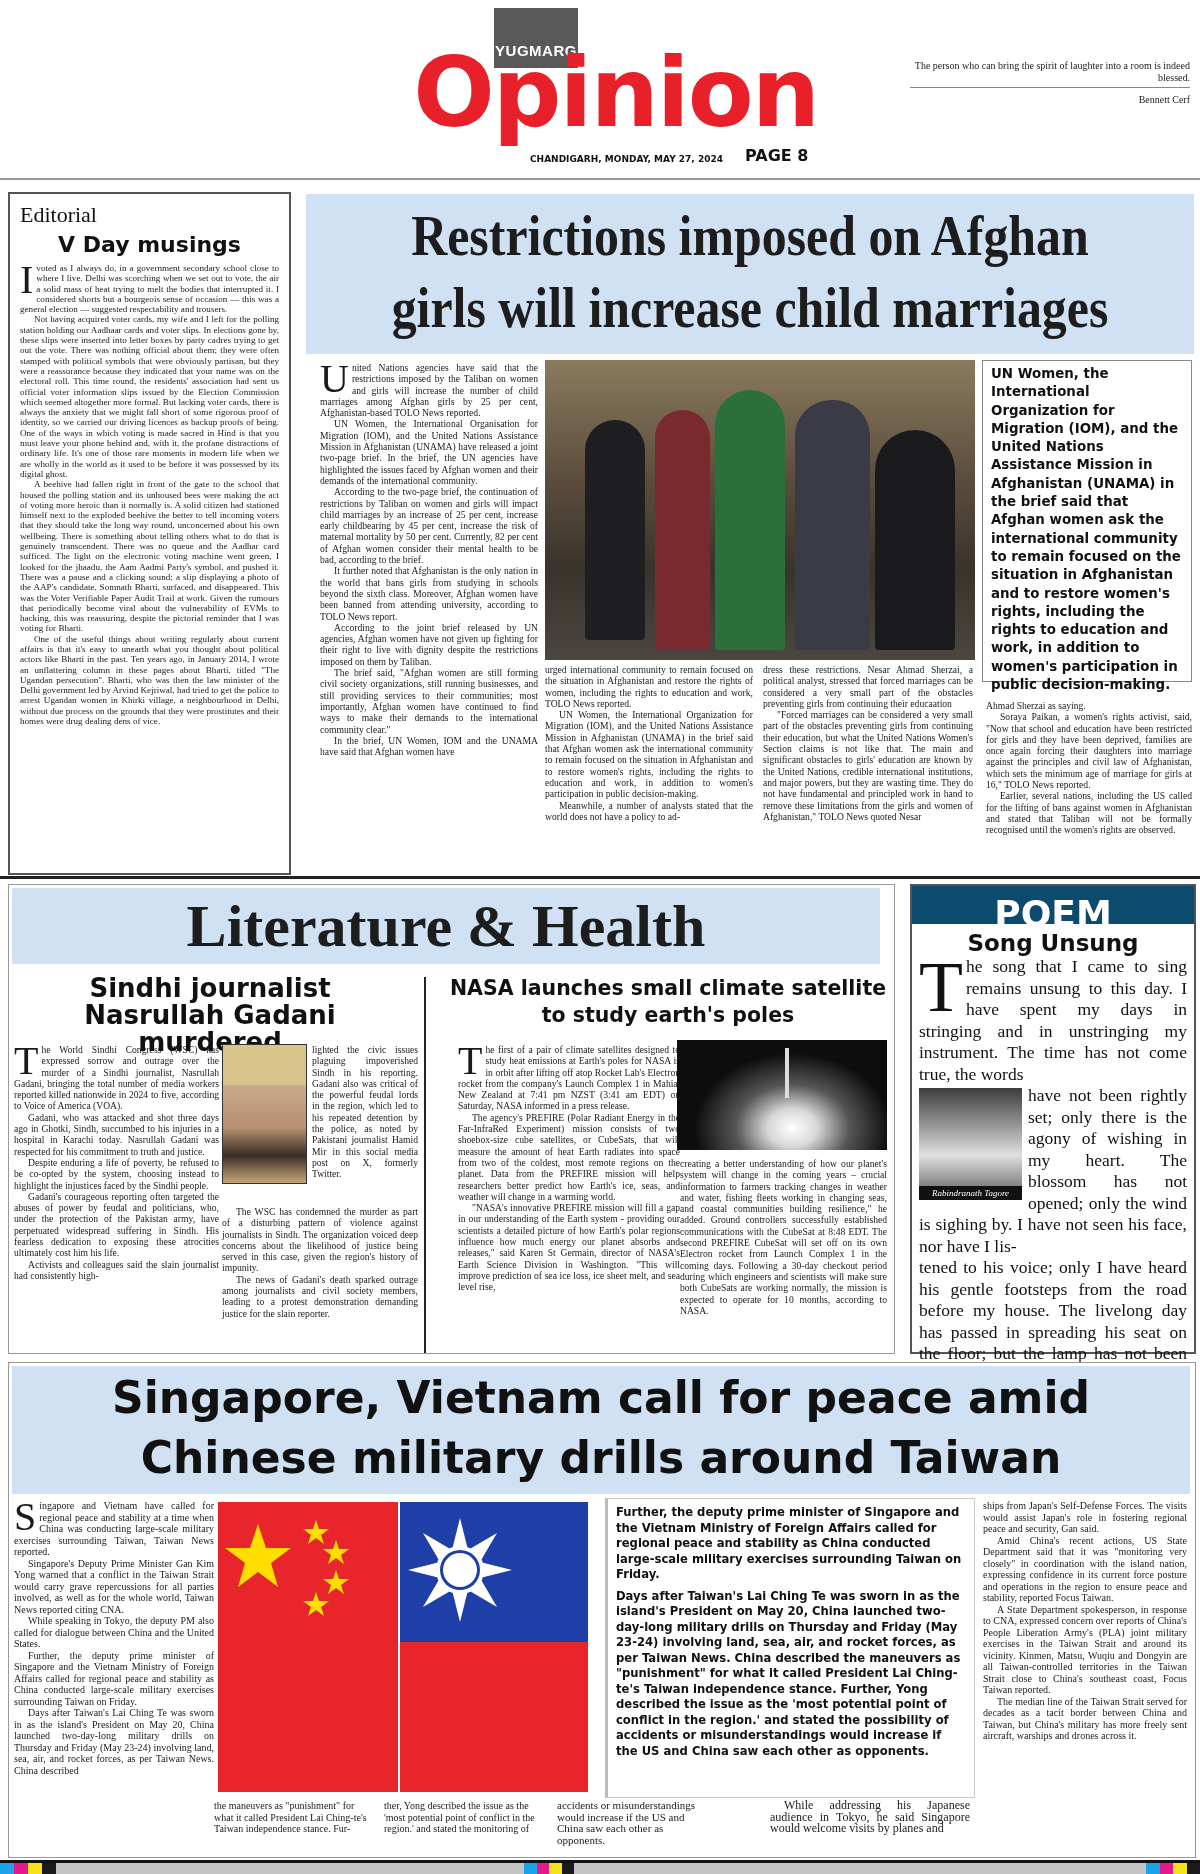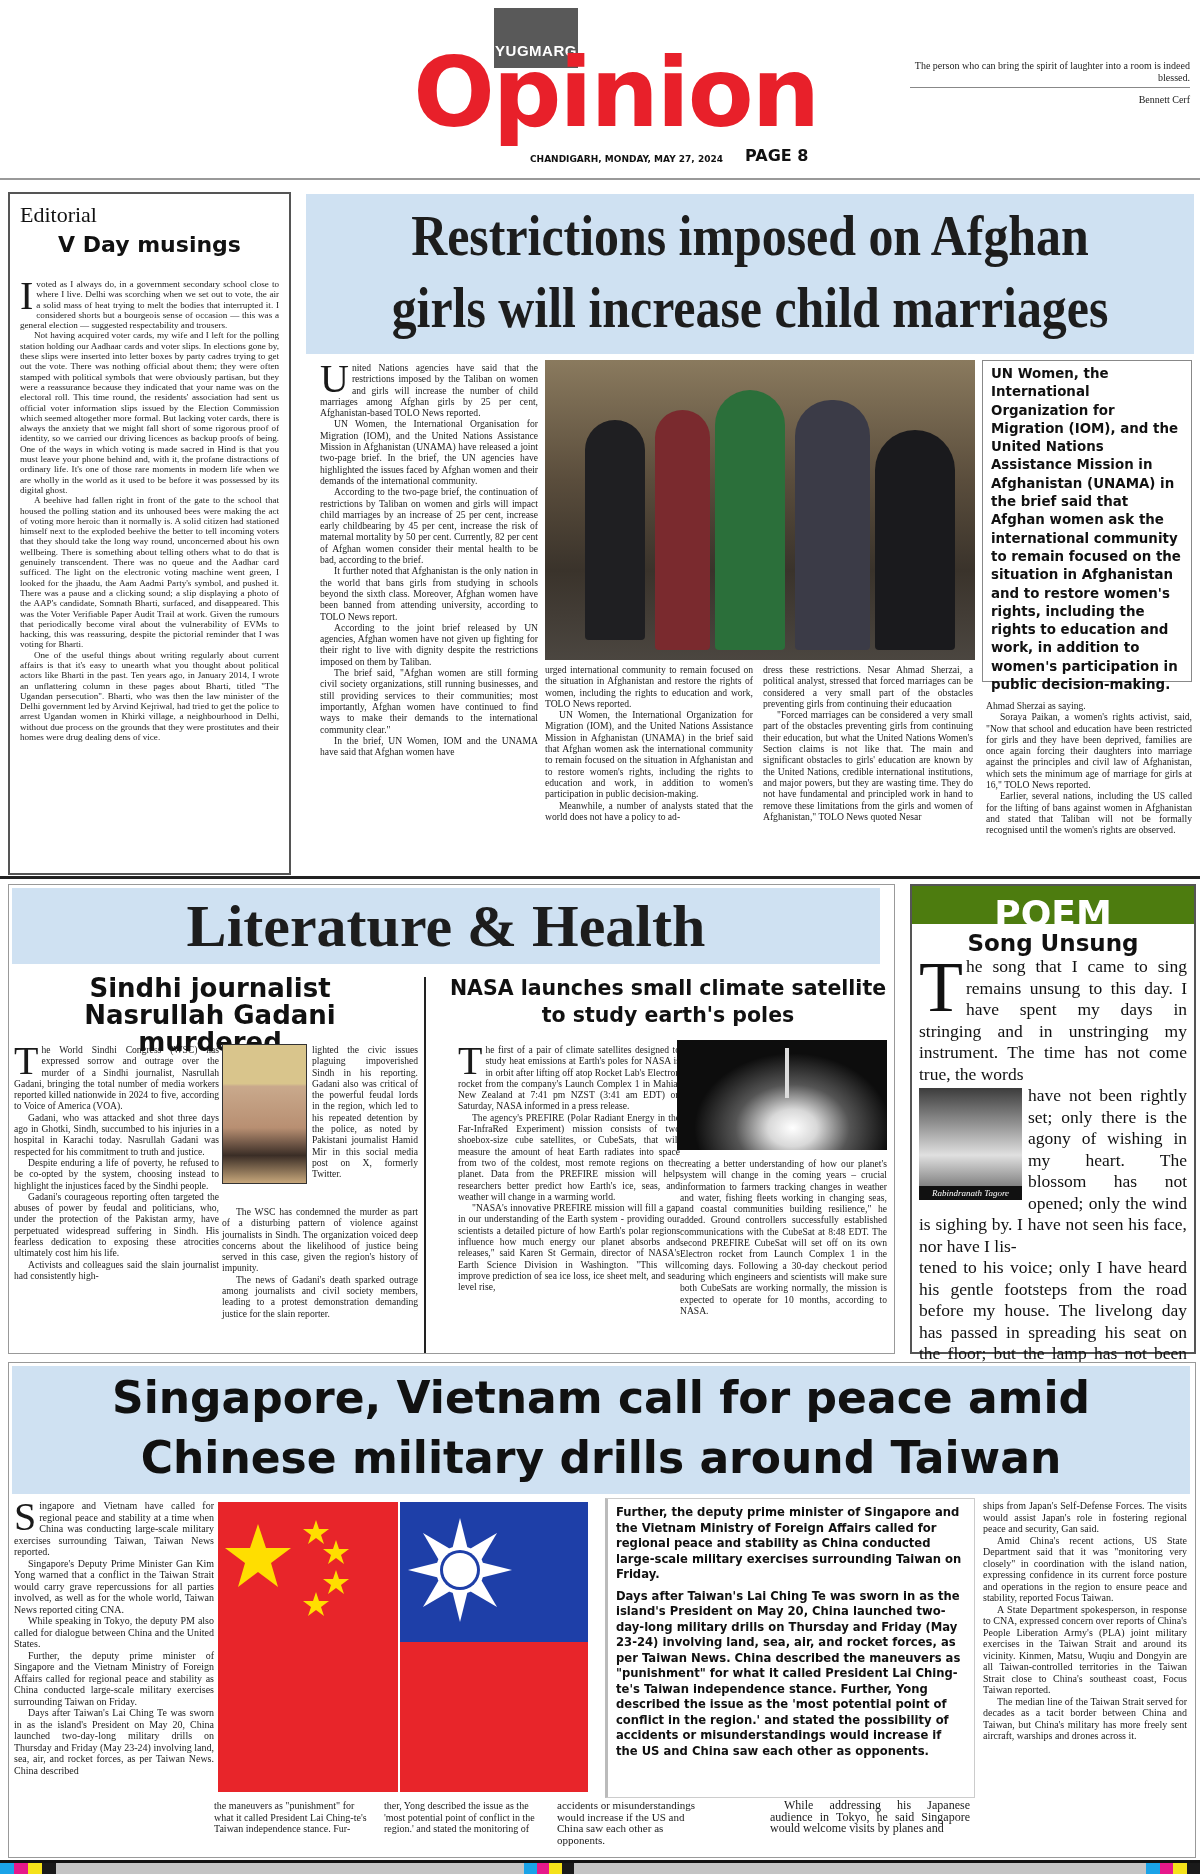--- a/index.html
+++ b/index.html
@@ -34,21 +34,21 @@
   <div class="abs" style="left:910px;top:60px;width:280px">
     <div class="quote">The person who can bring the spirit of laughter into a room is indeed blessed.</div>
     <div class="quote-rule"></div>
     <div class="quote">Bennett Cerf</div>
   </div>
   <div class="abs" style="left:0;top:178px;width:1200px;height:2px;background:#999"></div>
 </div>
 
 <div class="abs box" style="left:8px;top:192px;width:283px;height:683px;padding:8px 10px">
   <div class="serif" style="text-align:left;font-size:22px;">Editorial</div>
-  <div class="sans" style="text-align:center;font-size:22px;font-weight:bold;margin:4px 0 22px">V Day musings</div>
+  <div class="sans" style="text-align:center;font-size:22px;font-weight:bold;margin:4px 0 6px">V Day musings</div>
   <div class="body-text" style="font-size:9.1px;line-height:10.3px">
     <p class="first"><span class="dropcap">I</span><span>voted as I always do, in a government secondary school close to where I live. Delhi was scorching when we set out to vote, the air a solid mass of heat trying to melt the bodies that interrupted it. I considered shorts but a bourgeois sense of occasion — this was a general election — suggested respectability and trousers.</span></p>
     <p>Not having acquired voter cards, my wife and I left for the polling station holding our Aadhaar cards and voter slips. In elections gone by, these slips were inserted into letter boxes by party cadres trying to get out the vote. There was nothing official about them; they were often stamped with political symbols that were obviously partisan, but they were a reassurance because they indicated that your name was on the electoral roll. This time round, the residents' association had sent us official voter information slips issued by the Election Commission which seemed altogether more formal. But lacking voter cards, there is always the anxiety that we might fall short of some rigorous proof of identity, so we carried our driving licences as backup proofs of being. One of the ways in which voting is made sacred in Hind is that you must leave your phone behind and, with it, the profane distractions of ordinary life. It's one of those rare moments in modern life when we are wholly in the world as it used to be before it was possessed by its digital ghost.</p>
     <p>A beehive had fallen right in front of the gate to the school that housed the polling station and its unhoused bees were making the act of voting more heroic than it normally is. A solid citizen had stationed himself next to the exploded beehive the better to tell incoming voters that they should take the long way round, unconcerned about his own wellbeing. There is something about telling others what to do that is genuinely transcendent. There was no queue and the Aadhar card sufficed. The light on the electronic voting machine went green, I looked for the jhaadu, the Aam Aadmi Party's symbol, and pushed it. There was a pause and a clicking sound; a slip displaying a photo of the AAP's candidate, Somnath Bharti, surfaced, and disappeared. This was the Voter Verifiable Paper Audit Trail at work. Given the rumours that periodically become viral about the vulnerability of EVMs to hacking, this was reassuring, despite the pictorial reminder that I was voting for Bharti.</p>
     <p>One of the useful things about writing regularly about current affairs is that it's easy to unearth what you thought about political actors like Bharti in the past. Ten years ago, in January 2014, I wrote an unflattering column in these pages about Bharti, titled "The Ugandan persecution". Bharti, who was then the law minister of the Delhi government led by Arvind Kejriwal, had tried to get the police to arrest Ugandan women in Khirki village, a neighbourhood in Delhi, without due process on the grounds that they were prostitutes and their homes were drug dealing dens of vice.</p>
   </div>
 </div>
 
 <div class="abs blue-band" style="left:306px;top:194px;width:888px;height:160px"></div>
 <div class="abs big-head" style="left:306px;top:200px;width:888px;font-size:58px;line-height:72px;transform:scaleX(.86);transform-origin:center top">
@@ -125,21 +125,21 @@
   <p>"NASA's innovative PREFIRE mission will fill a gap in our understanding of the Earth system - providing our scientists a detailed picture of how Earth's polar regions influence how much energy our planet absorbs and releases," said Karen St Germain, director of NASA's Earth Science Division in Washington. "This will improve prediction of sea ice loss, ice sheet melt, and sea level rise,</p>
 </div>
 <div class="abs" style="left:677px;top:1040px;width:210px;height:110px;background:radial-gradient(ellipse at 55% 80%,#fff 0%,#d8d8d8 15%,#555 35%,#0d0d0d 60%)">
   <div class="abs" style="left:108px;top:8px;width:4px;height:50px;background:#ddd"></div>
 </div>
 <div class="abs body-text" style="left:680px;top:1158px;width:207px">
   <p class="first">creating a better understanding of how our planet's system will change in the coming years – crucial information to farmers tracking changes in weather and water, fishing fleets working in changing seas, and coastal communities building resilience," he added. Ground controllers successfully established communications with the CubeSat at 8:48 EDT. The second PREFIRE CubeSat will set off on its own Electron rocket from Launch Complex 1 in the coming days. Following a 30-day checkout period during which engineers and scientists will make sure both CubeSats are working normally, the mission is expected to operate for 10 months, according to NASA.</p>
 </div>
 
 <div class="abs" style="left:910px;top:884px;width:286px;height:470px;border:2px solid #555">
-  <div style="background:#4d7c0f;height:38px;text-align:center">
+  <div style="background:#0c4a6e;height:38px;text-align:center">
     <span class="sans" style="color:#fff;font-size:36px;font-weight:bold;line-height:55px">POEM</span>
   </div>
   <div class="sans" style="text-align:center;font-size:23px;font-weight:bold;margin-top:6px;line-height:26px">Song Unsung</div>
   <div style="padding:0 7px;font-family:'Liberation Serif',serif;font-size:17.5px;line-height:21.5px;text-align:justify">
     <div><span class="dropcap" style="font-size:72px;line-height:60px">T</span><span>he song that I came to sing remains unsung to this day. I have spent my days in stringing and in unstringing my instrument. The time has not come true, the words</span></div>
     <div style="clear:both"></div>
     <div style="float:left;width:103px;height:112px;margin:3px 6px 0 0;background:linear-gradient(180deg,#3c3c3c 0%,#9a9a9a 35%,#e0e0e0 60%,#7a7a7a 90%);position:relative">
       <div style="position:absolute;bottom:0;left:0;right:0;background:#111;color:#fff;font-style:italic;font-size:9px;line-height:14px;text-align:center">Rabindranath Tagore</div>
     </div>
     <span>have not been rightly set; only there is the agony of wishing in my heart. The blossom has not opened; only the wind is sighing by. I have not seen his face, nor have I lis-</span>

